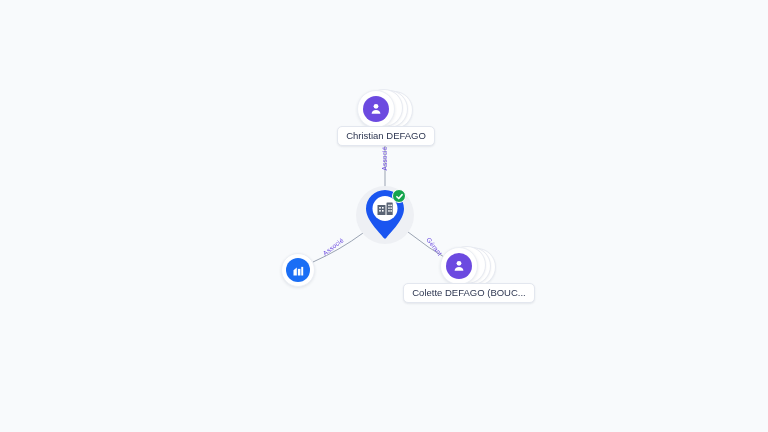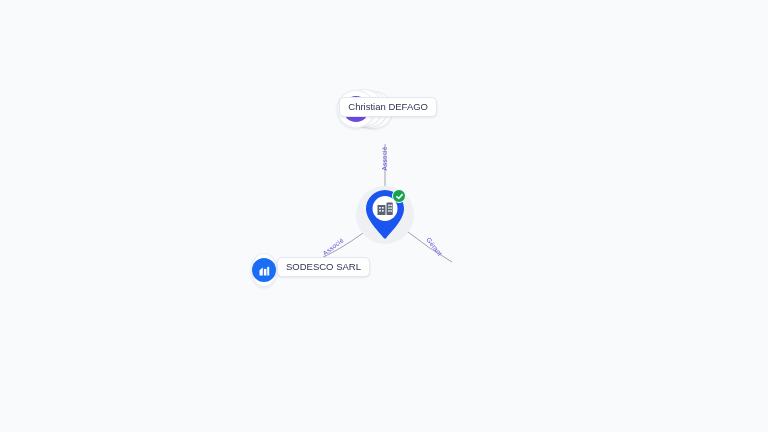--- a/index.html
+++ b/index.html
@@ -43,21 +43,21 @@
     white-space: nowrap;
     letter-spacing: .2px;
     transform-origin: center center;
     pointer-events: none;
   }
 
   
   .node {
     position: absolute;
     display: flex;
-    flex-direction: row;
+    flex-direction: column;
     align-items: center;
   }
 
   .node-label {
     margin-top: -6px;
     background: #ffffff;
     border: 1px solid #e3e7ef;
     border-radius: 5px;
     padding: 3px 8px 4px;
     font-size: 9.5px;
@@ -261,17 +261,32 @@
   <div class="node" id="node-sodesco" style="left:251px; top:253px; width:94px;">
     <div class="company-disc">
       <div class="company-circle">
         <svg width="15" height="15" viewBox="0 0 24 24" fill="#ffffff">
           <path d="M4 20 V11.6 L9.3 7.2 V20 Z"></path>
           <rect x="11" y="9.4" width="4.1" height="10.6"></rect>
           <rect x="16.4" y="6.2" width="3.1" height="13.8"></rect>
         </svg>
       </div>
     </div>
-    <div class="node-label">SODESCO SARL</div>
-  </div>
-
+  </div>
+
+  <div class="node" id="node-colette" style="left:404px; top:245px; width:130px;">
+    <div class="person-stack">
+      <div class="stack-card c3"></div>
+      <div class="stack-card c2"></div>
+      <div class="stack-card c1"></div>
+      <div class="person-disc">
+        <div class="avatar-circle">
+          <svg width="16" height="16" viewBox="0 0 24 24" fill="#ffffff">
+            <circle cx="12" cy="8" r="3.6"></circle>
+            <path d="M5.4 19.2c0-3.5 2.9-5.6 6.6-5.6s6.6 2.1 6.6 5.6z"></path>
+          </svg>
+        </div>
+      </div>
+    </div>
+    <div class="node-label">Colette DEFAGO (BOUC...</div>
+  </div>
 
 </div>
 
 </body></html>

